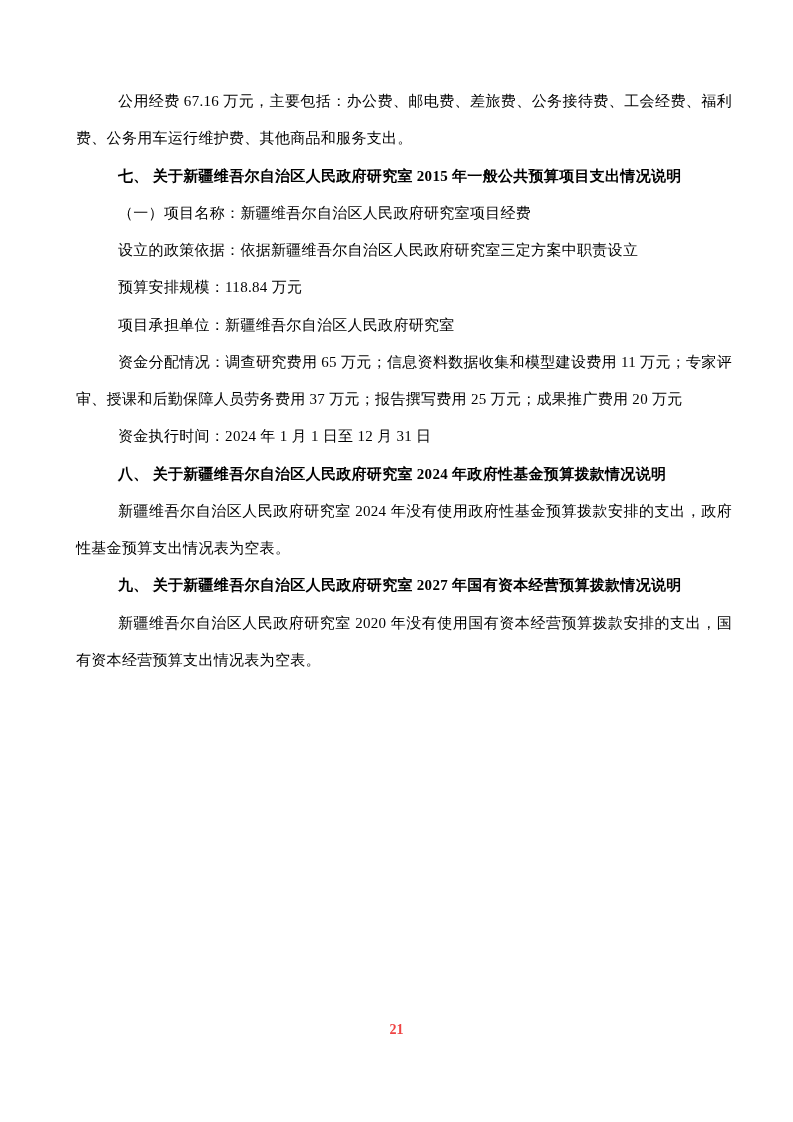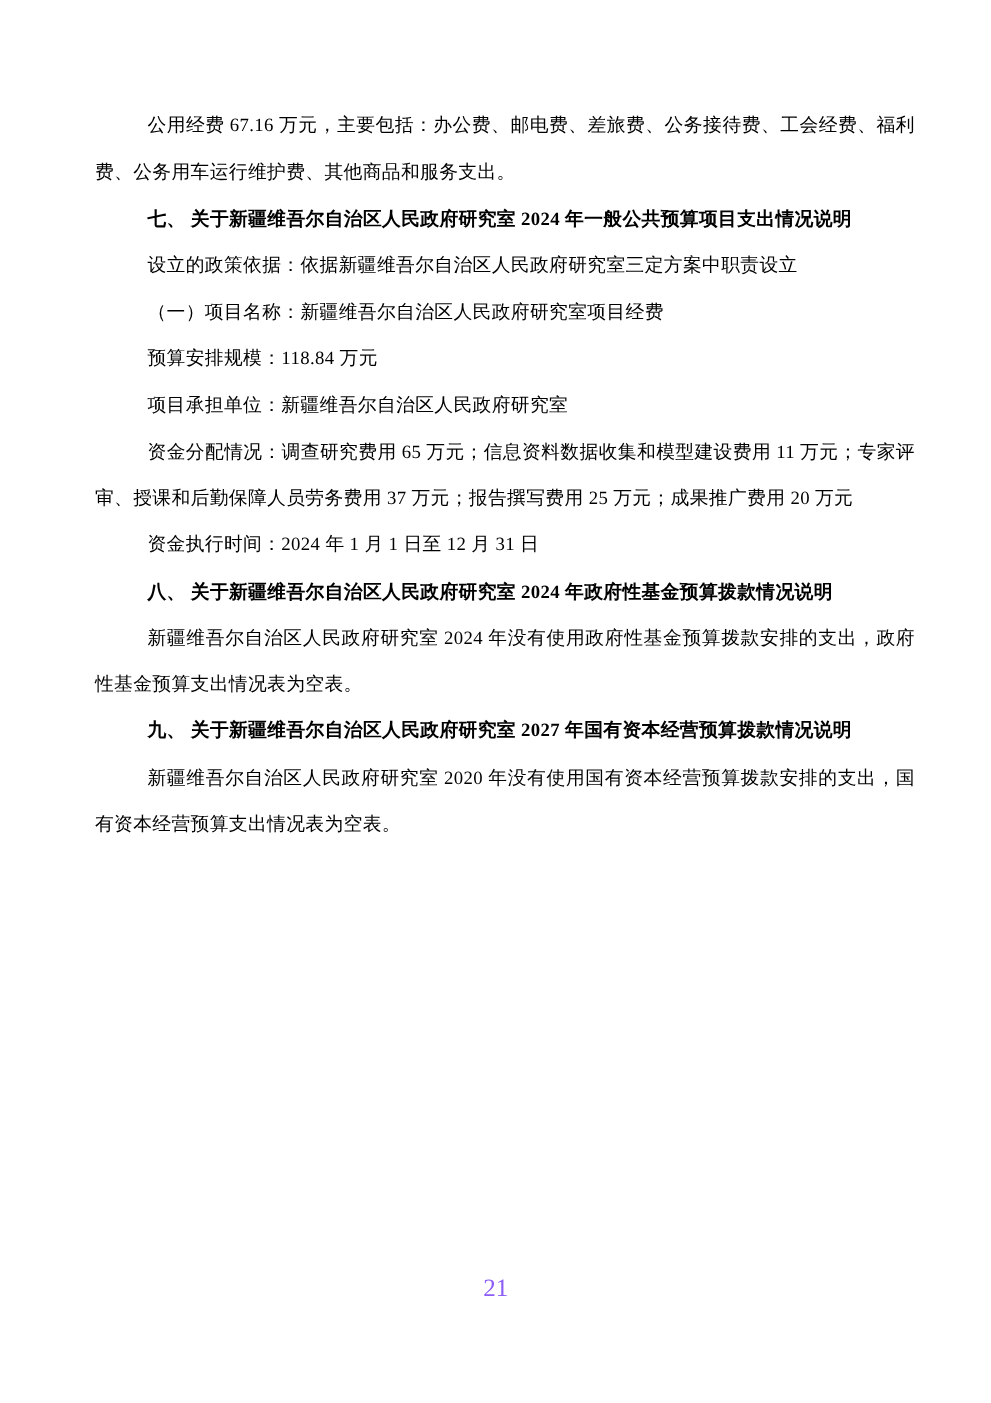--- a/index.html
+++ b/index.html
@@ -35,33 +35,34 @@
     font-weight: bold;
   }
   .page-footer {
     position: absolute;
     top: 1020px;
     left: 0;
     width: 100%;
     text-align: center;
   }
   .page-footer span {
-    font-size: 20px;
-    color: #8b5cf6;
+    font-size: 14px;
+    color: #ef4444;
+    font-weight: bold;
   }
 </style>
 </head>
 <body>
 
 <div class="page">
   <div class="content">
     <p class="body">公用经费 67.16 万元，主要包括：办公费、邮电费、差旅费、公务接待费、工会经费、福利费、公务用车运行维护费、其他商品和服务支出。</p>
-    <p class="heading">七、 关于新疆维吾尔自治区人民政府研究室 2024 年一般公共预算项目支出情况说明</p>
+    <p class="heading">七、 关于新疆维吾尔自治区人民政府研究室 2015 年一般公共预算项目支出情况说明</p>
+    <p class="body">（一）项目名称：新疆维吾尔自治区人民政府研究室项目经费</p>
     <p class="body">设立的政策依据：依据新疆维吾尔自治区人民政府研究室三定方案中职责设立</p>
-    <p class="body">（一）项目名称：新疆维吾尔自治区人民政府研究室项目经费</p>
     <p class="body">预算安排规模：118.84 万元</p>
     <p class="body">项目承担单位：新疆维吾尔自治区人民政府研究室</p>
     <p class="body">资金分配情况：调查研究费用 65 万元；信息资料数据收集和模型建设费用 11 万元；专家评审、授课和后勤保障人员劳务费用 37 万元；报告撰写费用 25 万元；成果推广费用 20 万元</p>
     <p class="body">资金执行时间：2024 年 1 月 1 日至 12 月 31 日</p>
     <p class="heading">八、 关于新疆维吾尔自治区人民政府研究室 2024 年政府性基金预算拨款情况说明</p>
     <p class="body">新疆维吾尔自治区人民政府研究室 2024 年没有使用政府性基金预算拨款安排的支出，政府性基金预算支出情况表为空表。</p>
     <p class="heading">九、 关于新疆维吾尔自治区人民政府研究室 2027 年国有资本经营预算拨款情况说明</p>
     <p class="body">新疆维吾尔自治区人民政府研究室 2020 年没有使用国有资本经营预算拨款安排的支出，国有资本经营预算支出情况表为空表。</p>
   </div>
   <div class="page-footer">

